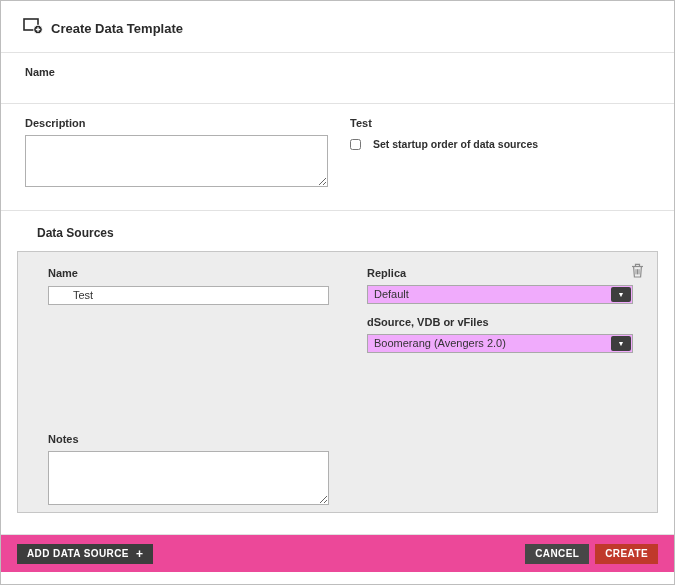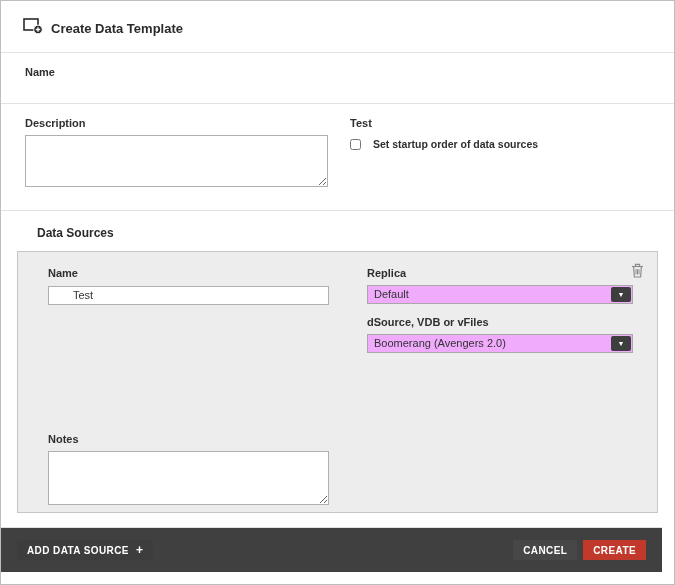--- a/index.html
+++ b/index.html
@@ -110,23 +110,23 @@
     right: 13px;
     background: none;
     border: none;
     cursor: pointer;
     padding: 0;
     line-height: 0;
   }
   .notes-block { margin-top: 80px; }
   .footer-bar {
     position: absolute;
-    left: 0; right: 12px; bottom: 12px;
-    height: 45px;
-    background: #404040;
+    left: 0; right: 0; bottom: 12px;
+    height: 38px;
+    background: #ec4899;
     border-top: 1px solid #e0e0e0;
     display: flex;
     align-items: center;
     justify-content: space-between;
     padding: 0 16px;
   }
   .btn {
     height: 20px;
     border: none;
     color: #fff;

